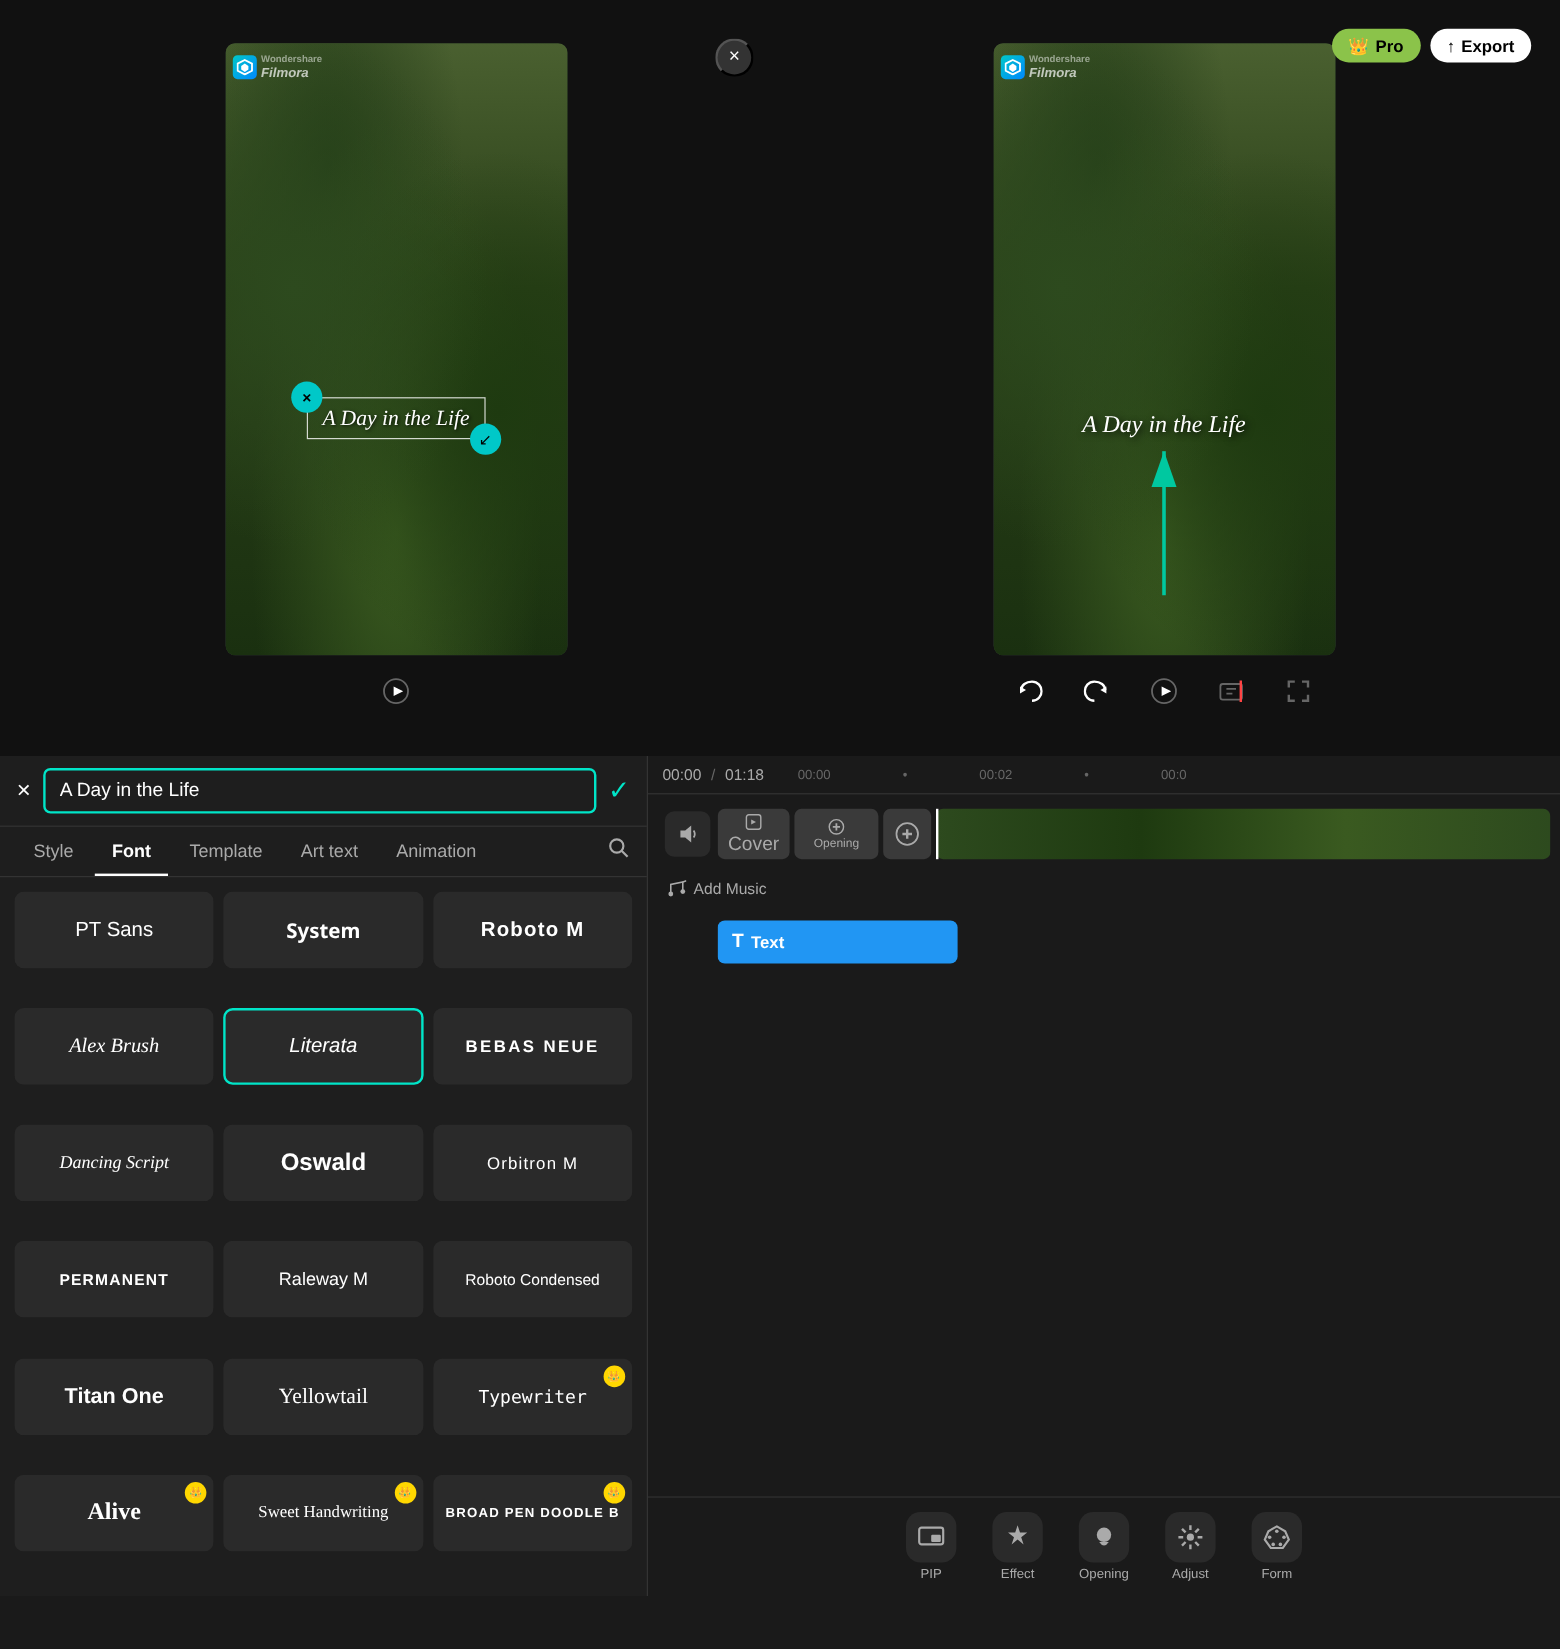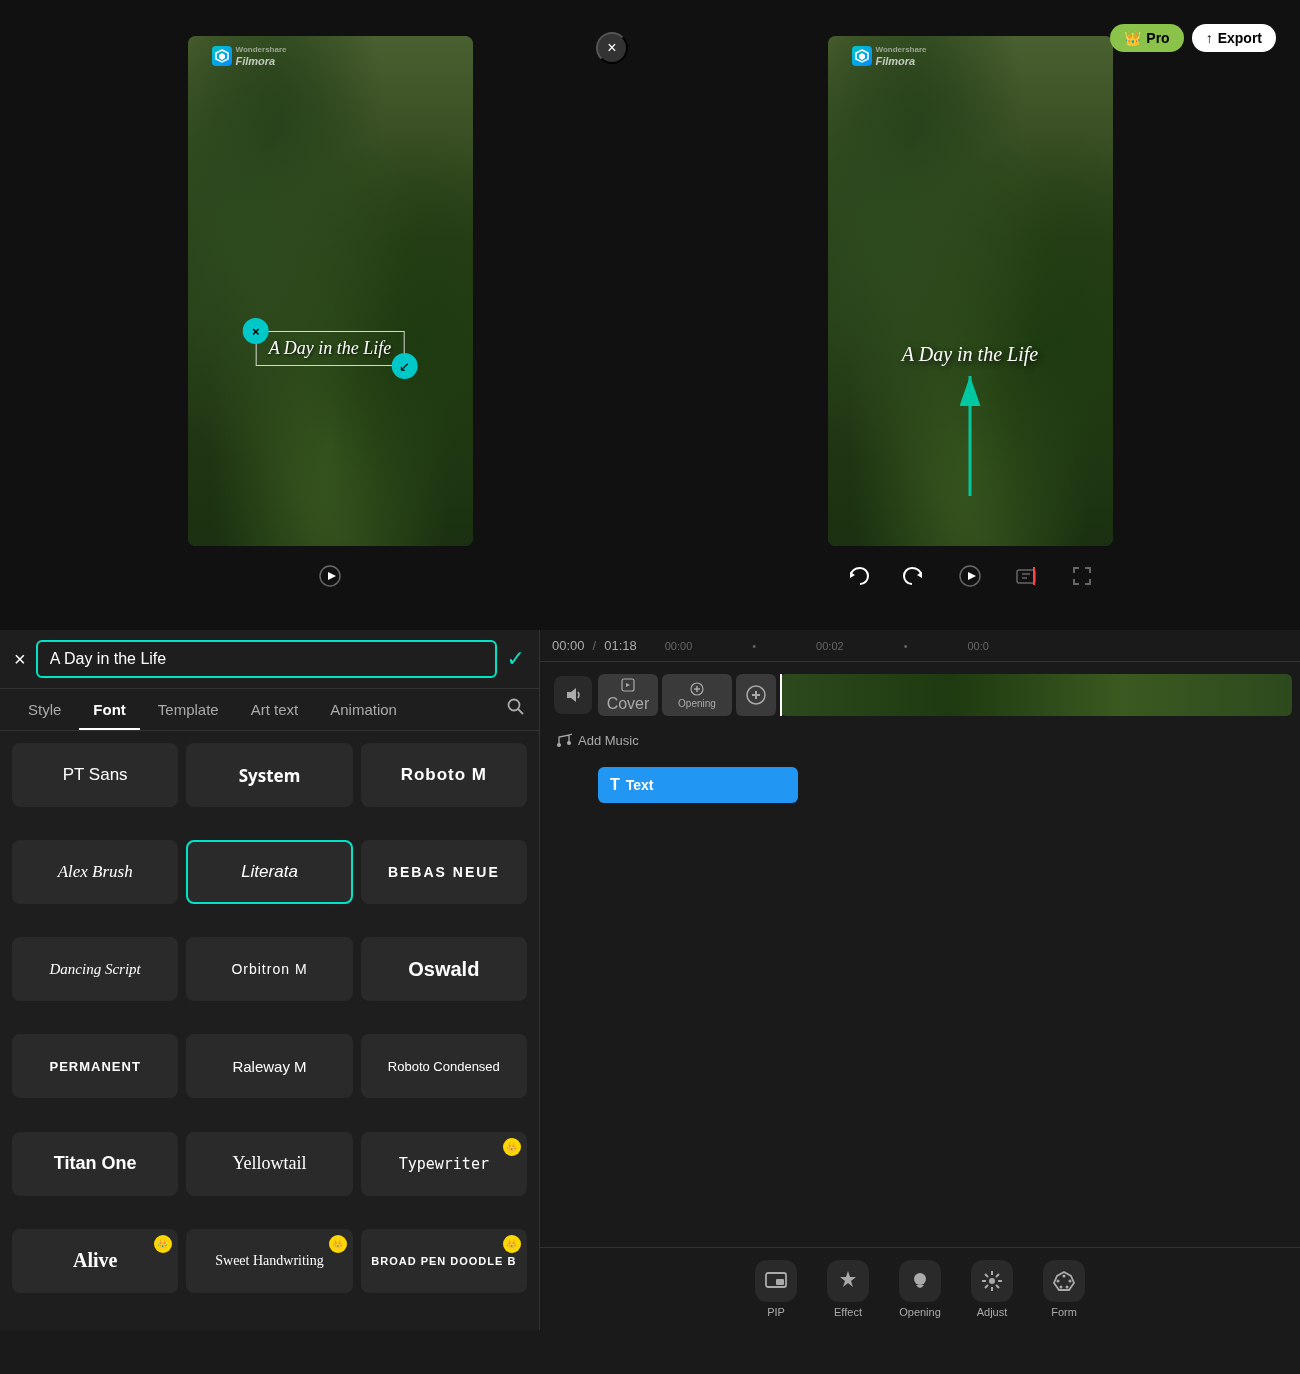--- a/index.html
+++ b/index.html
@@ -66,21 +66,21 @@
         radial-gradient(ellipse at 20% 40%, #2d4a1e 0%, transparent 50%),
         radial-gradient(ellipse at 80% 60%, #1e3a10 0%, transparent 50%),
         radial-gradient(ellipse at 50% 80%, #3a5a20 0%, transparent 60%),
         radial-gradient(ellipse at 30% 20%, #243d18 0%, transparent 40%),
         linear-gradient(180deg, #4a6030 0%, #2a4018 40%, #1a3010 100%);
     }
 
     .watermark {
       position: absolute;
       top: 10px;
-      left: 24px;
+      left: 6px;
       font-size: 11px;
       color: rgba(255,255,255,0.7);
       font-weight: bold;
     }
 
     .filmora-logo {
       display: flex;
       align-items: center;
       gap: 4px;
     }
@@ -745,24 +745,24 @@
         <span class="font-name" style="font-style:italic;">Literata</span>
       </div>
       <div class="font-cell">
         <span class="font-name" style="font-weight:700;letter-spacing:2px;font-size:14px;">BEBAS NEUE</span>
       </div>
 
       <div class="font-cell">
         <span class="font-name" style="font-family:cursive;font-style:italic;font-size:15px;">Dancing Script</span>
       </div>
       <div class="font-cell">
+        <span class="font-name" style="font-weight:700;font-size:20px;">Oswald</span>
+      </div>
+      <div class="font-cell">
         <span class="font-name" style="letter-spacing:1px;font-size:14px;">Orbitron M</span>
-      </div>
-      <div class="font-cell">
-        <span class="font-name" style="font-weight:700;font-size:20px;">Oswald</span>
       </div>
 
       <div class="font-cell">
         <span class="font-name" style="font-weight:900;letter-spacing:1px;font-size:13px;text-transform:uppercase;">PERMANENT</span>
       </div>
       <div class="font-cell">
         <span class="font-name" style="font-size:15px;">Raleway M</span>
       </div>
       <div class="font-cell">
         <span class="font-name" style="font-size:13px;">Roboto Condensed</span>

